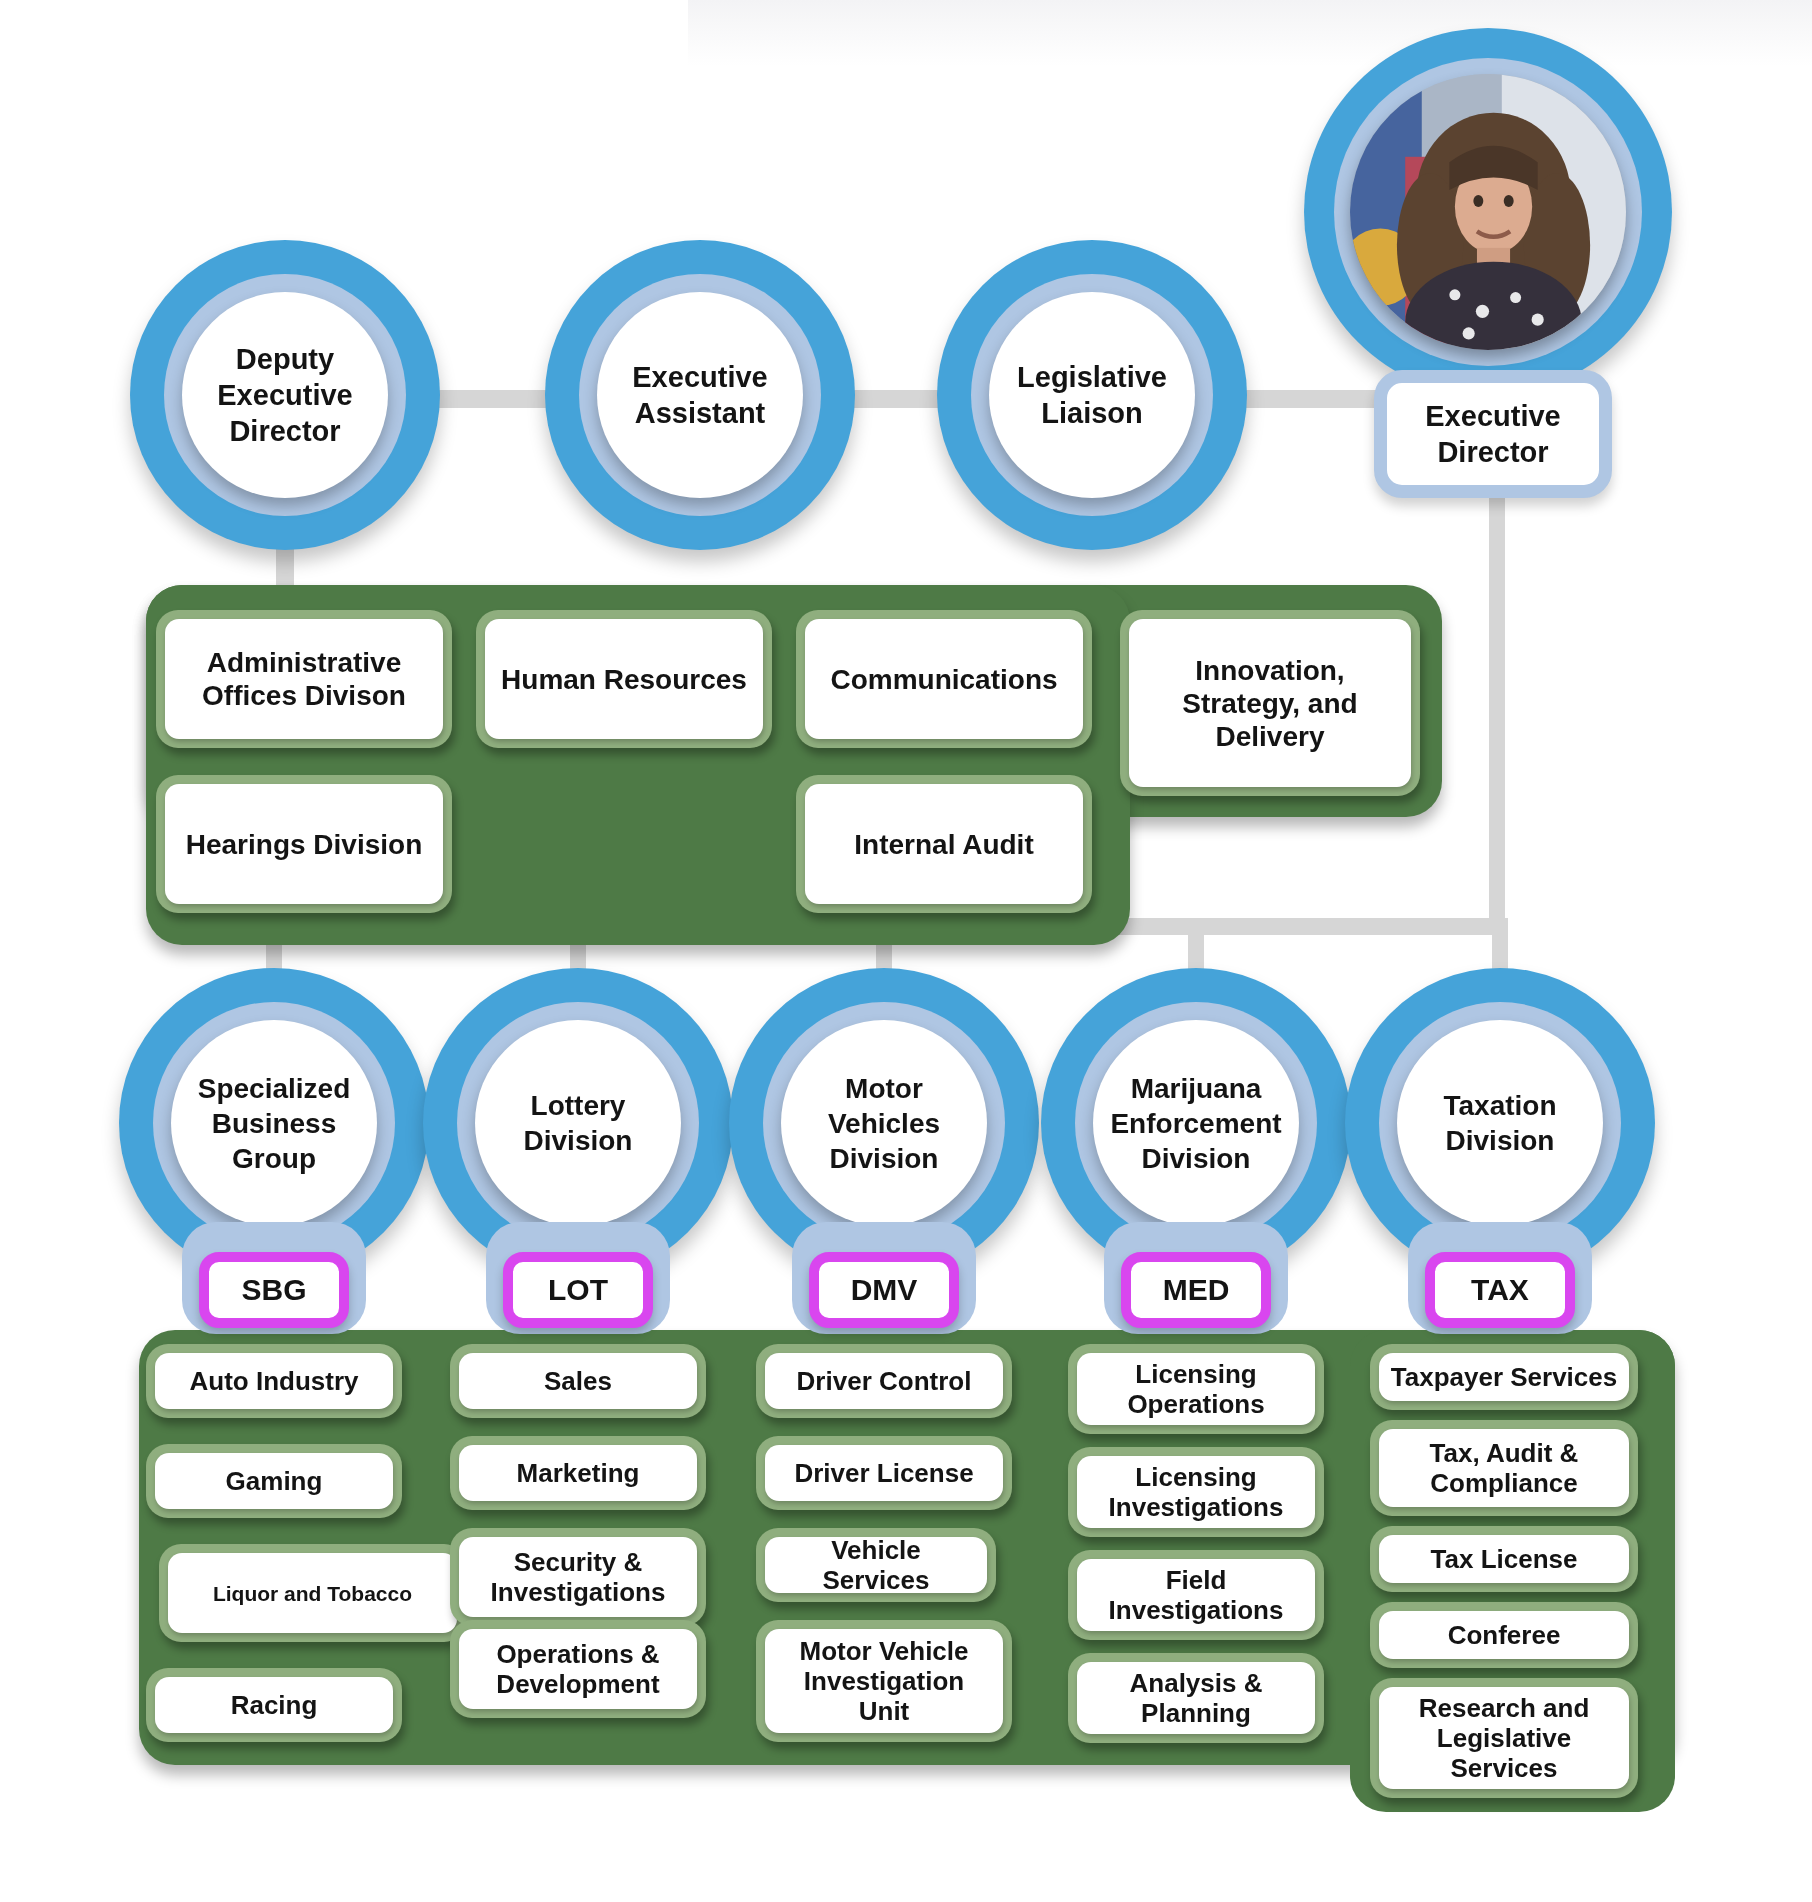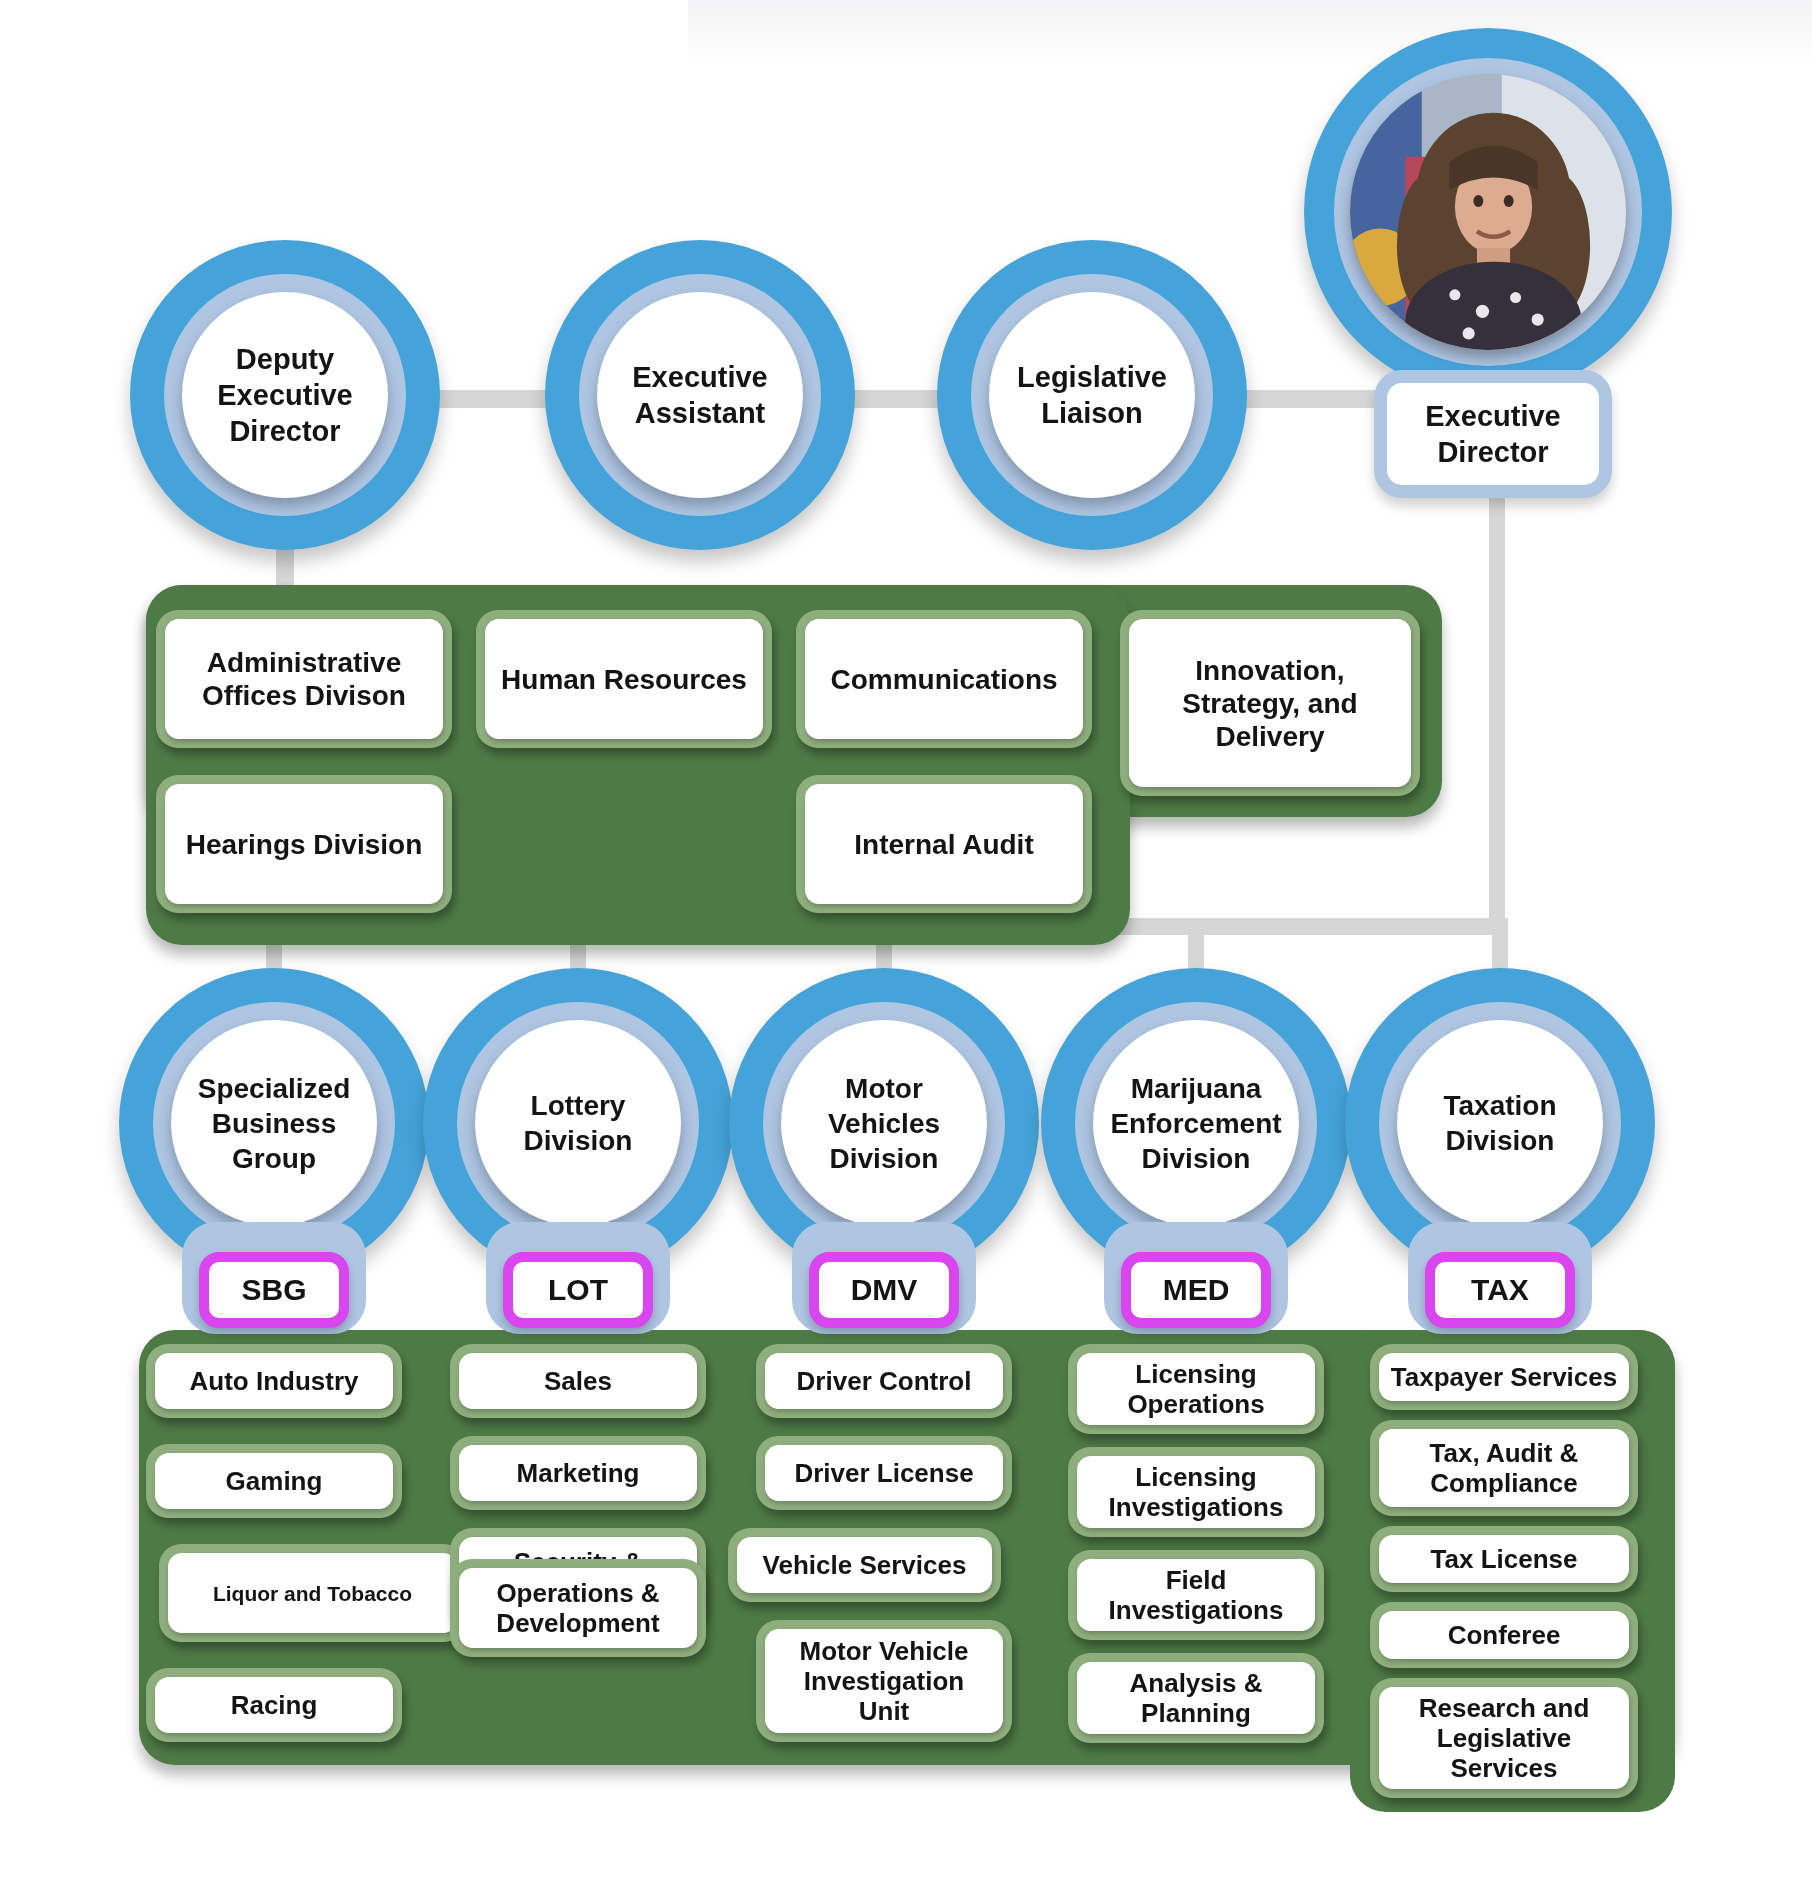--- a/index.html
+++ b/index.html
@@ -271,37 +271,37 @@
   <div class="unit" style="left:450px;top:1436px;width:256px;height:74px">
     <div class="unit-inner">
         <span>Marketing</span>
       </div>
   </div>
   <div class="unit" style="left:450px;top:1528px;width:256px;height:98px">
     <div class="unit-inner">
         <span>Security &amp; Investigations</span>
       </div>
   </div>
-  <div class="unit" style="left:450px;top:1559px;width:256px;height:98px">
+  <div class="unit" style="left:450px;top:1620px;width:256px;height:98px">
     <div class="unit-inner">
         <span>Operations &amp; Development</span>
       </div>
   </div>
 
   <div class="unit" style="left:756px;top:1344px;width:256px;height:74px">
     <div class="unit-inner">
         <span>Driver Control</span>
       </div>
   </div>
   <div class="unit" style="left:756px;top:1436px;width:256px;height:74px">
     <div class="unit-inner">
         <span>Driver License</span>
       </div>
   </div>
-  <div class="unit" style="left:728px;top:1528px;width:273px;height:74px">
+  <div class="unit" style="left:756px;top:1528px;width:240px;height:74px">
     <div class="unit-inner">
         <span>Vehicle Services</span>
       </div>
   </div>
   <div class="unit" style="left:756px;top:1620px;width:256px;height:122px">
     <div class="unit-inner">
         <span>Motor Vehicle Investigation Unit</span>
       </div>
   </div>
 

